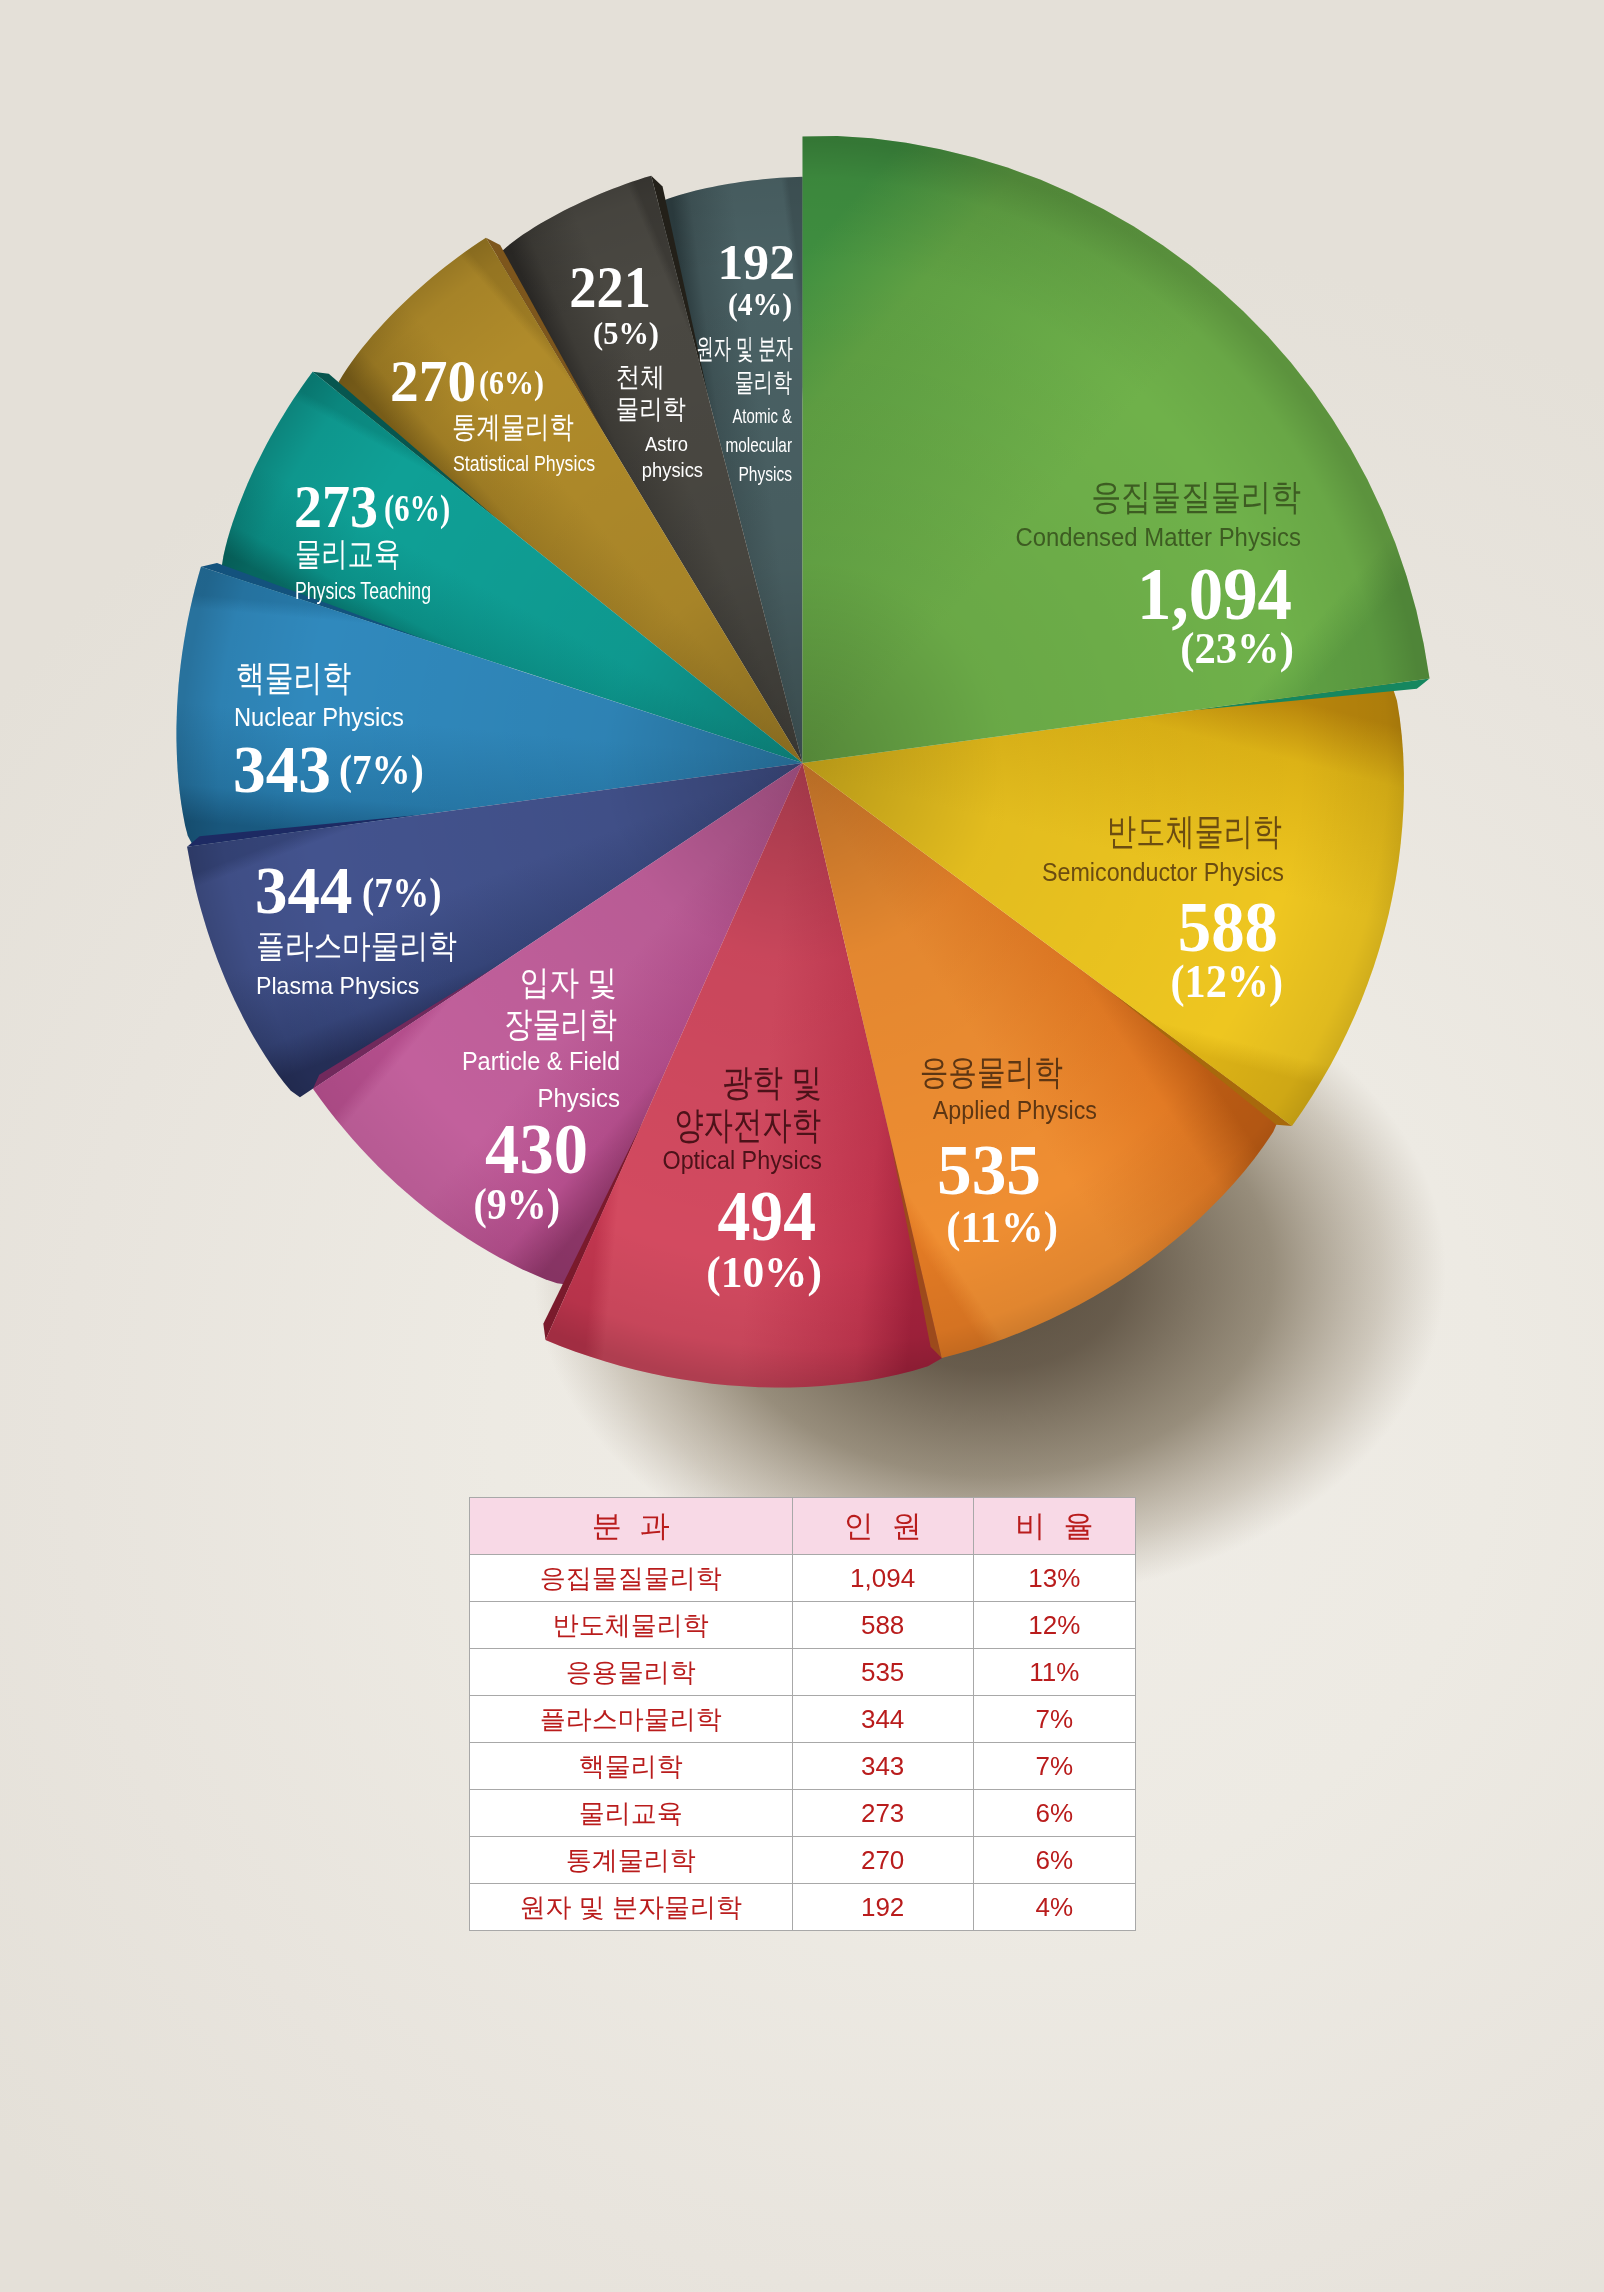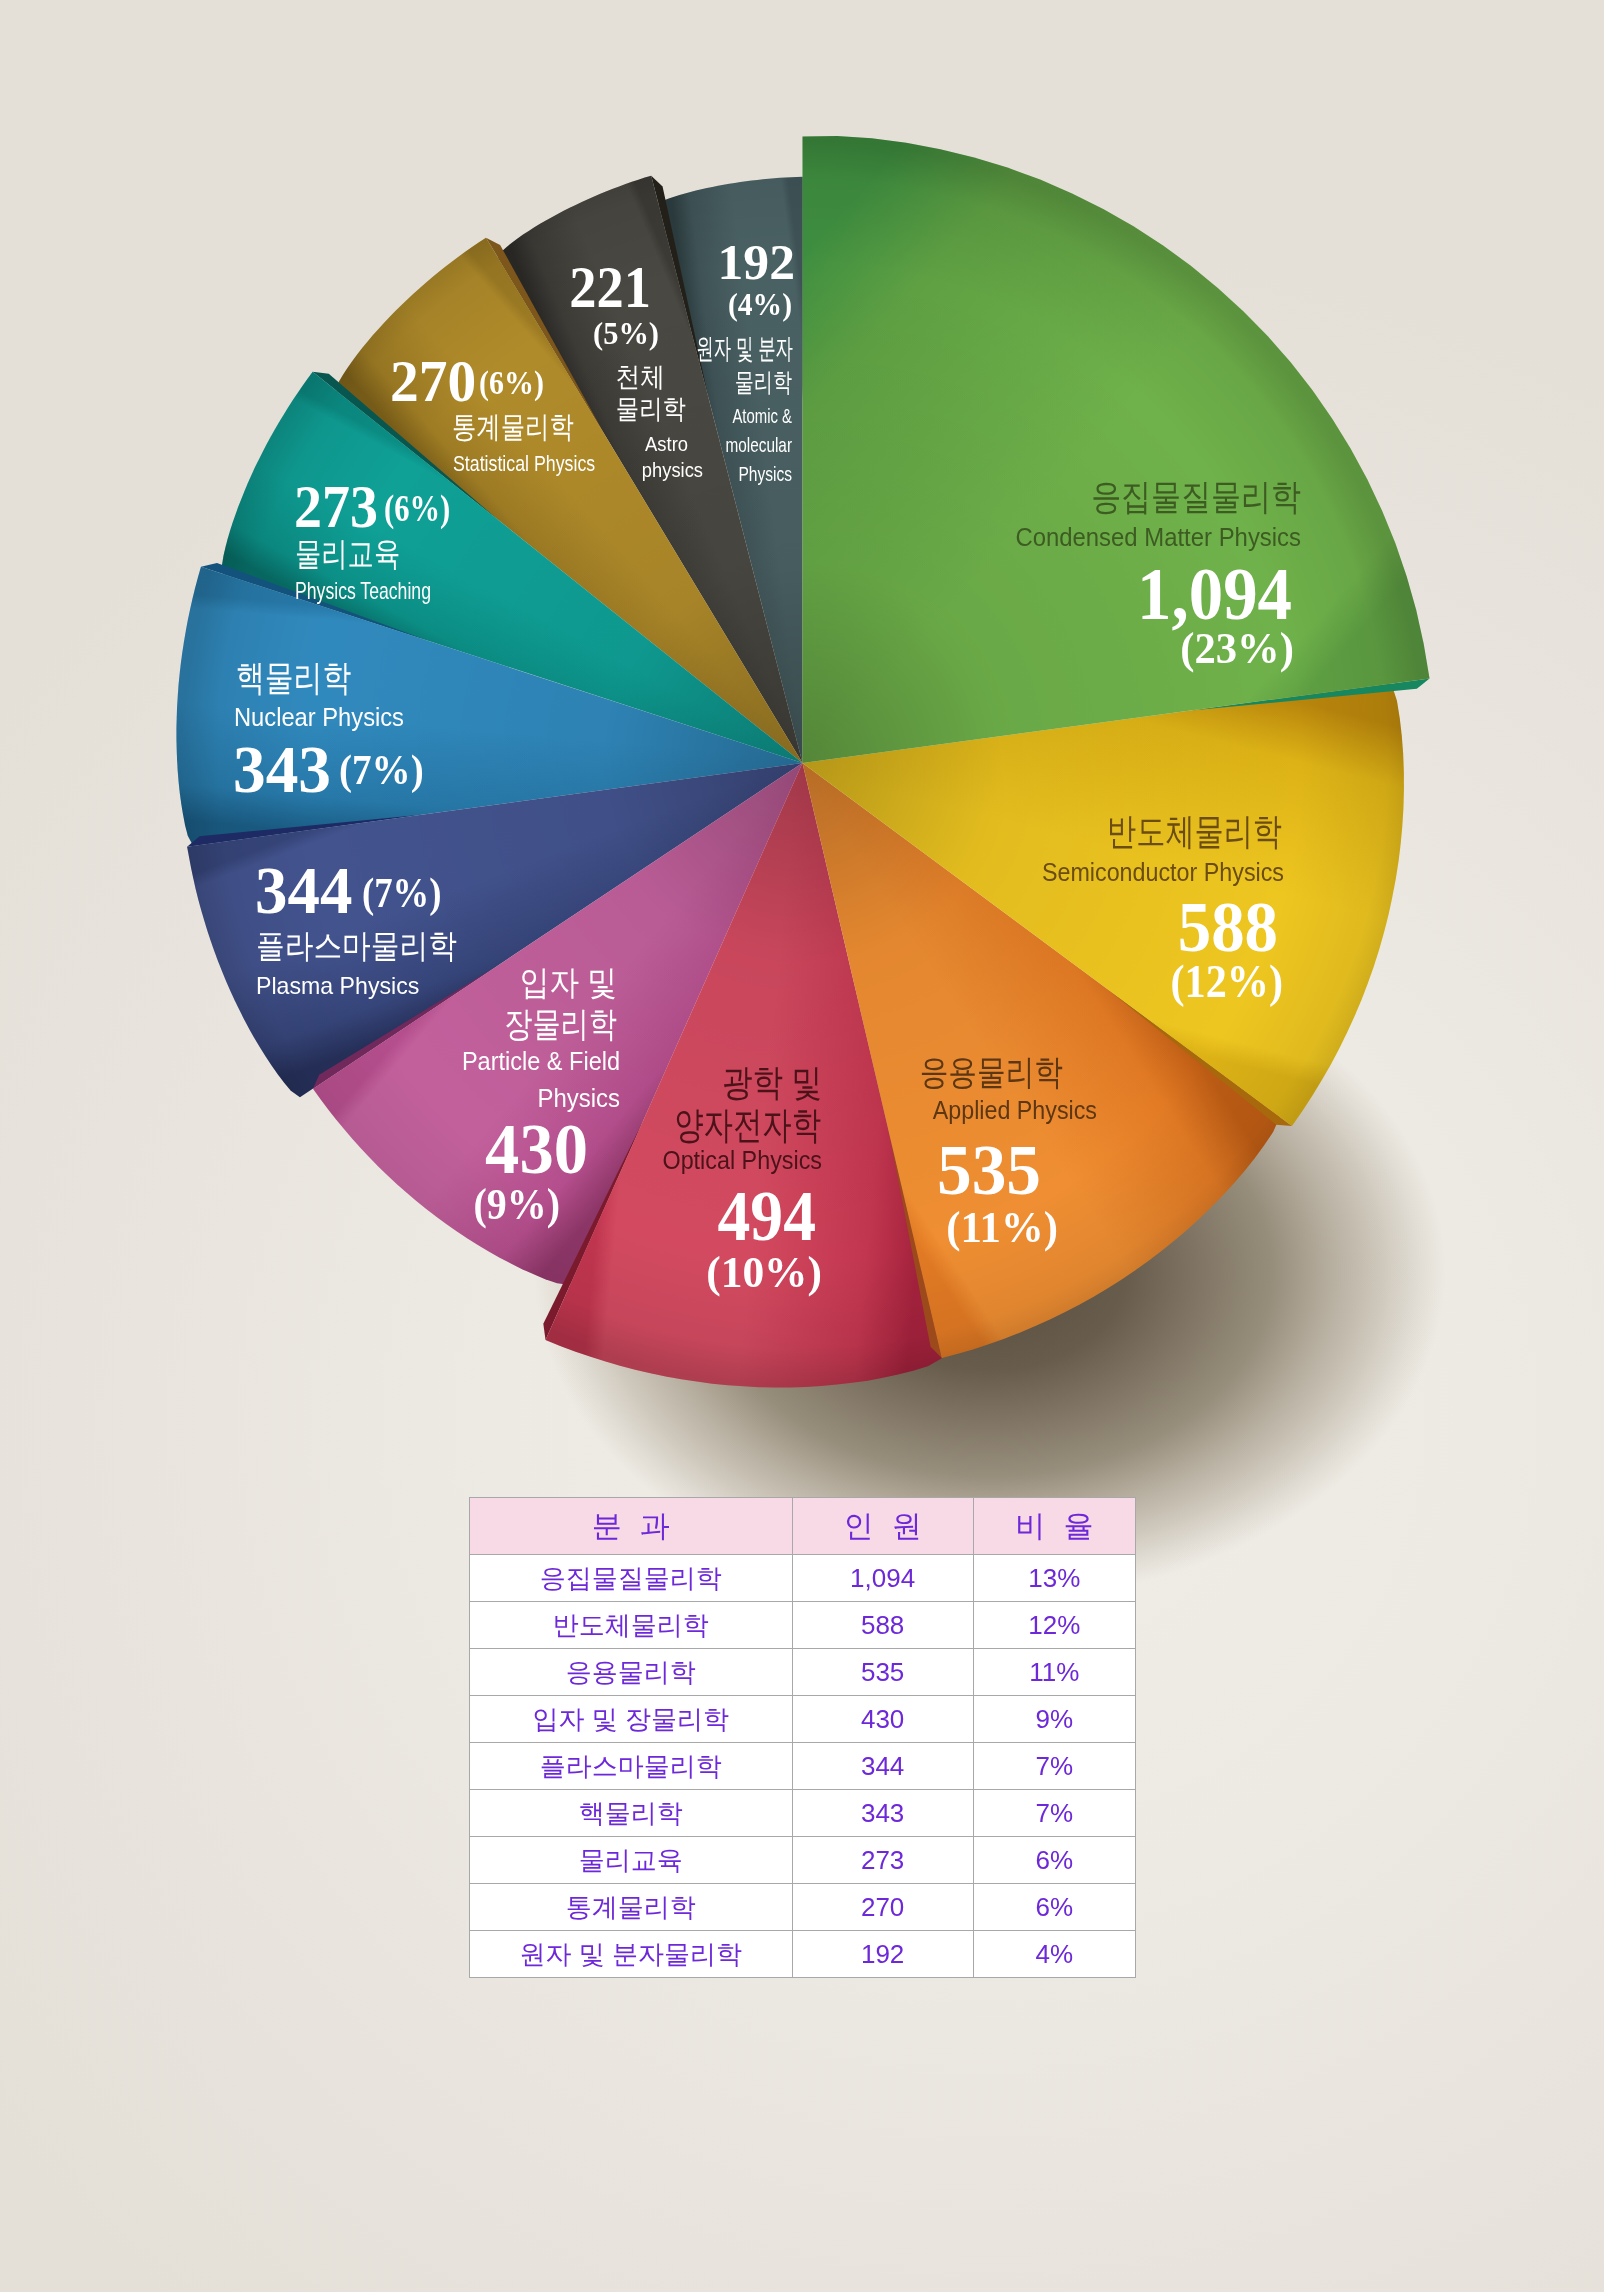--- a/index.html
+++ b/index.html
@@ -10,21 +10,21 @@
         background:#e8e4dd;
         background:
           radial-gradient(78% 52% at 62% 62%, #f0ede7 0%, #edeae3 40%, #e8e4dd 74%, #e4e0d8 100%);}
   svg#chart{position:absolute;left:0;top:0;}
   #labels{position:absolute;left:0;top:0;width:1605px;height:1456px;}
   .lbl{position:absolute;white-space:pre;line-height:1;transform-origin:0 0;}
   .kr,.en{font-family:"Liberation Sans",sans-serif;font-weight:400;}
   .num,.pct{font-family:"Liberation Serif",serif;font-weight:700;}
   table.dt{position:absolute;left:469px;top:1497px;border-collapse:collapse;
            width:667px;background:#ffffff;}
-  table.dt td{border:1px solid #a8a8a8;color:#6d28d9;text-align:center;
+  table.dt td{border:1px solid #a8a8a8;color:#b91c1c;text-align:center;
               font-size:26px;height:46px;padding:0;font-weight:400;}
   table.dt tr.hd td{background:#f8d9e6;font-size:30px;height:56px;letter-spacing:4.9px;padding-left:4.9px;}
   table.dt tr.tot td{background:#fadfeb;font-size:30px;height:57px;}
   table.dt tr.tot td.c0{letter-spacing:4.9px;padding-left:4.9px;}
   td.c0{width:326px}
   td.c1{width:179px}
   td.c2{width:160px}
 </style>
 </head>
 <body>
@@ -251,25 +251,20 @@
           <td class="c0">반도체물리학</td>
           <td class="c1">588</td>
           <td class="c2">12%</td>
         </tr>
         <tr>
           <td class="c0">응용물리학</td>
           <td class="c1">535</td>
           <td class="c2">11%</td>
         </tr>
         <tr>
-          <td class="c0">입자 및 장물리학</td>
-          <td class="c1">430</td>
-          <td class="c2">9%</td>
-        </tr>
-        <tr>
           <td class="c0">플라스마물리학</td>
           <td class="c1">344</td>
           <td class="c2">7%</td>
         </tr>
         <tr>
           <td class="c0">핵물리학</td>
           <td class="c1">343</td>
           <td class="c2">7%</td>
         </tr>
         <tr>

